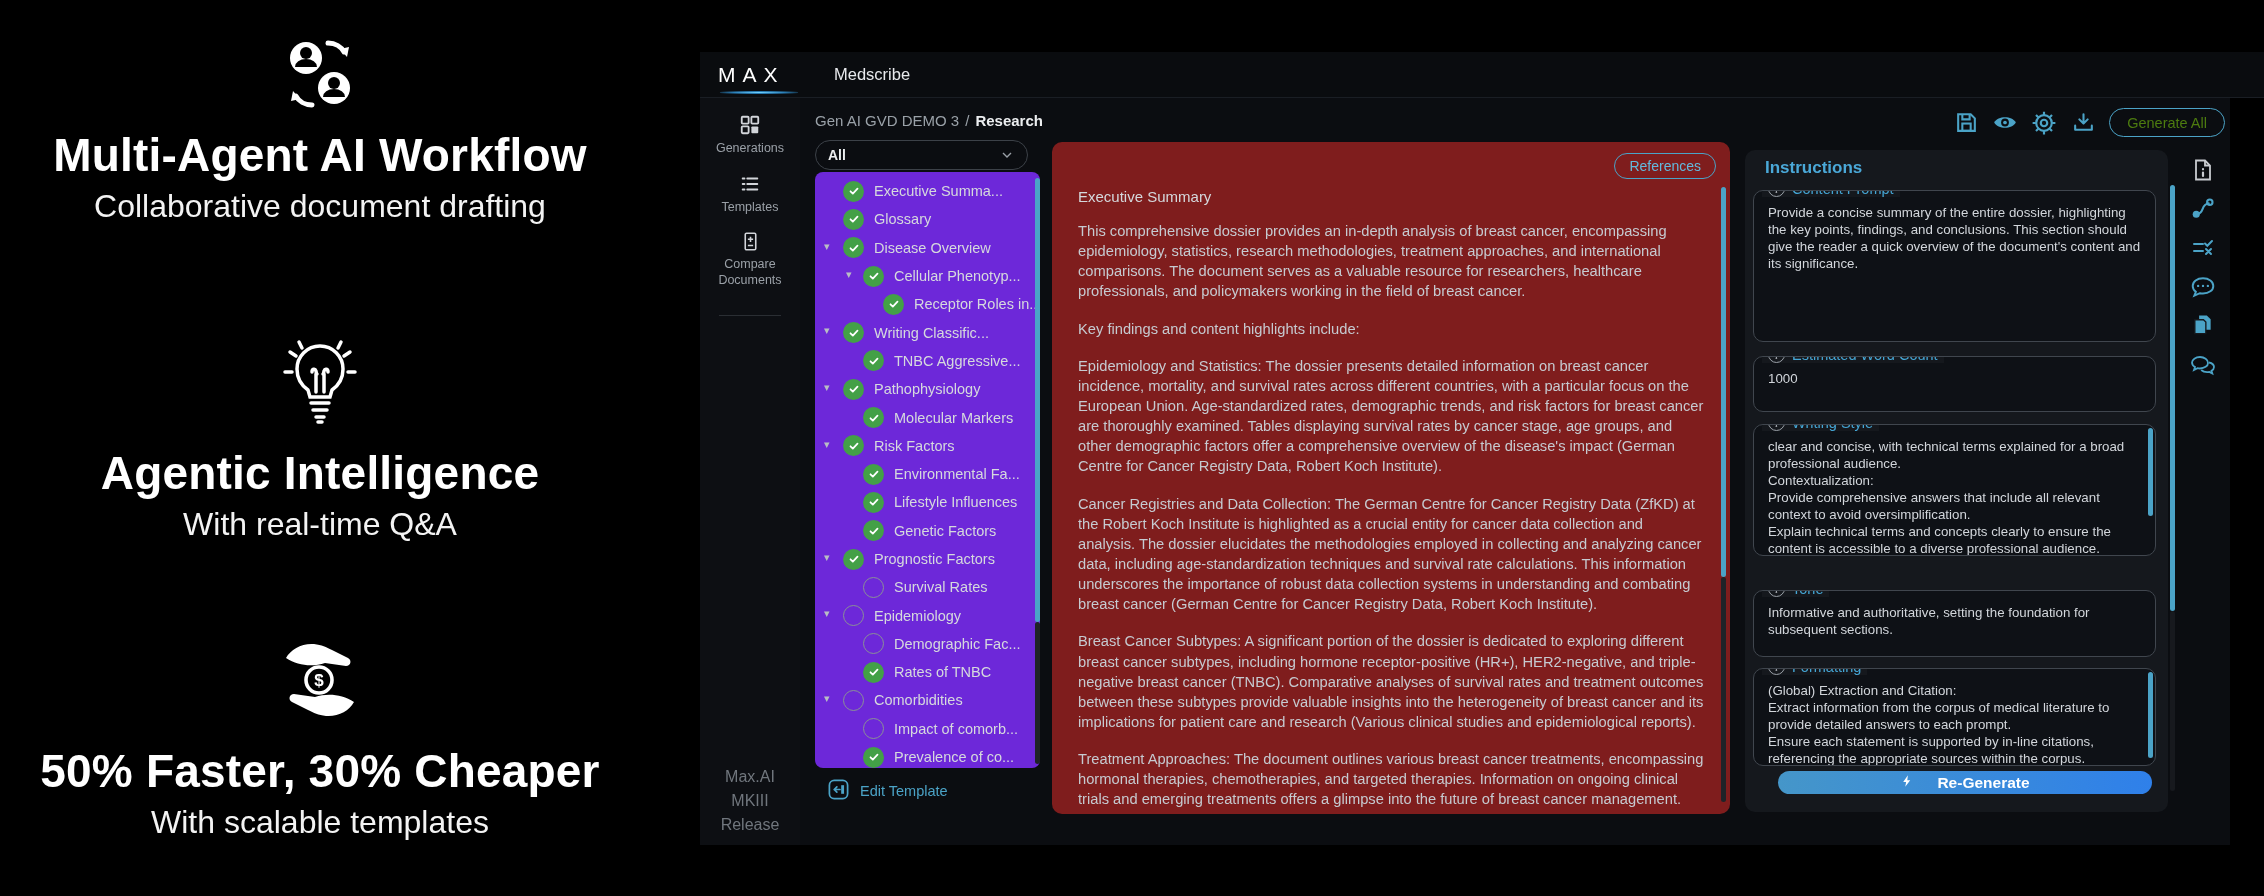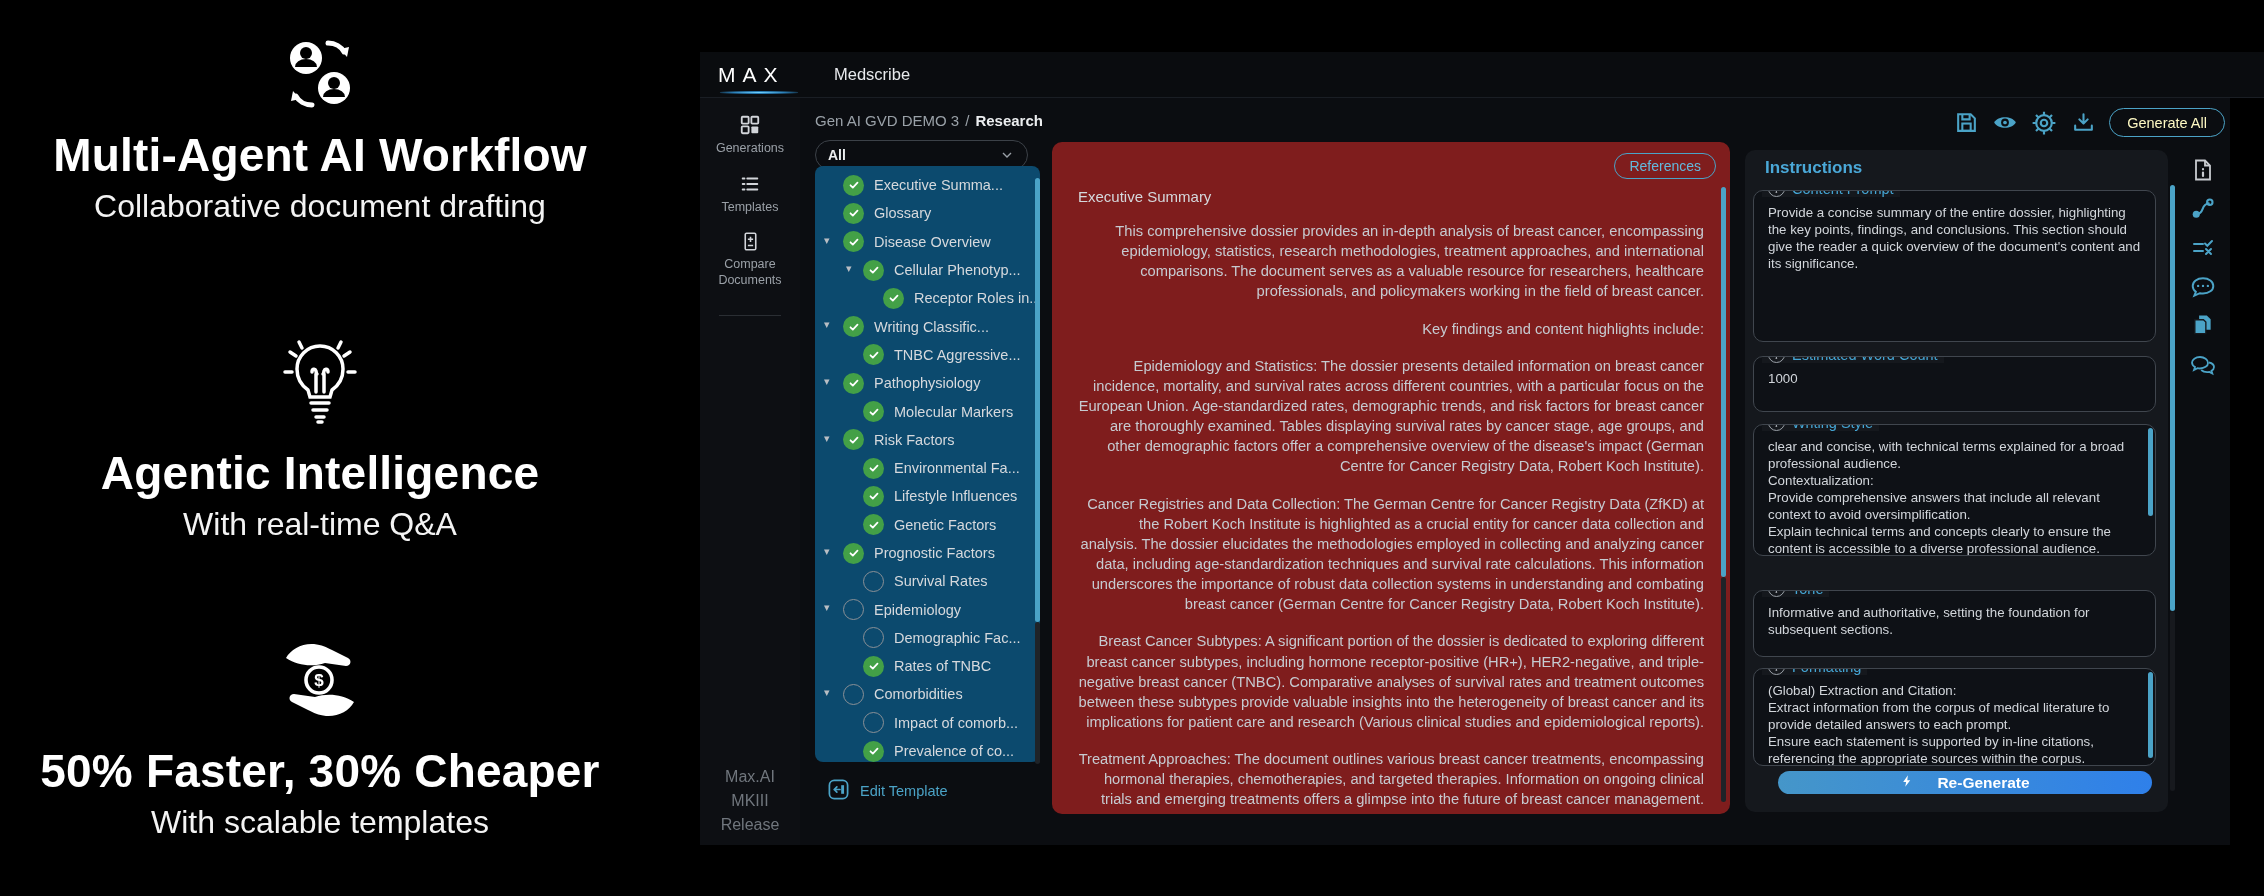--- a/index.html
+++ b/index.html
@@ -30,46 +30,46 @@
   .nav-item .nicon{display:flex;justify-content:center;margin-bottom:5px;}
   .nav-divider{width:62px;height:1px;background:#2a2e33;margin:26px auto 0;}
   .rail-footer{position:absolute;bottom:8px;left:0;width:100%;color:#70767d;font-size:16px;line-height:1.5;}
 
   .breadcrumb{position:absolute;left:115px;top:60px;font-size:15px;color:#9aa1a8;}
   .breadcrumb .current{color:#eceef0;font-weight:700;margin-left:6px;}
   .breadcrumb .sep{margin-left:6px;color:#9aa1a8;}
 
   .actions{position:absolute;right:5px;top:56px;display:flex;align-items:center;gap:13px;}
   .icon-btn{width:26px;height:26px;display:flex;align-items:center;justify-content:center;cursor:pointer;}
-  .generate-all{height:29px;padding:0 17px;border:1.5px solid #4ba3c7;border-radius:15px;color:#fef9c3;font-size:14.5px;display:flex;align-items:center;background:transparent;cursor:pointer;}
+  .generate-all{height:29px;padding:0 17px;border:1.5px solid #4ba3c7;border-radius:15px;color:#4d7c0f;font-size:14.5px;display:flex;align-items:center;background:transparent;cursor:pointer;}
 
   .filter{position:absolute;left:115px;top:88px;width:213px;height:30px;border:1px solid #3c4148;border-radius:15px;display:flex;align-items:center;padding:0 12px;color:#eceef0;font-size:14px;font-weight:700;cursor:pointer;}
   .filter .chev{margin-left:auto;display:flex;}
 
   
-  .tree-panel{position:absolute;left:115px;top:114px;width:225px;height:596px;background:#0c4a6e;border-radius:8px;padding-top:5px;overflow:hidden;}
+  .tree-panel{position:absolute;left:115px;top:120px;width:225px;height:596px;background:#6d28d9;border-radius:8px;padding-top:5px;overflow:hidden;}
   .tree-row{position:relative;height:28.3px;display:flex;align-items:center;cursor:pointer;}
   .tree-row.lvl0{padding-left:28px;} .tree-row.lvl1{padding-left:48px;} .tree-row.lvl2{padding-left:68px;}
   .caret{position:absolute;font-size:11px;color:#b9bec4;top:6px;}
   .lvl0 .caret{left:9px;} .lvl1 .caret{left:31px;}
   .status{width:21px;height:21px;border-radius:50%;flex:0 0 21px;margin-right:10px;display:flex;align-items:center;justify-content:center;}
   .status.done{background:#43a047;}
   .status.done svg{width:14px;height:14px;}
   .status.pending{border:1.5px solid #8a9096;background:transparent;}
   .tree-label{color:#d6d9dd;font-size:14.5px;white-space:nowrap;}
   .tree-thumb{position:absolute;left:335px;top:126px;width:5px;height:444px;background:#4ba3c7;border-radius:3px;}
   .tree-track{position:absolute;left:335px;top:570px;width:5px;height:142px;background:#1f2328;border-radius:3px;}
   .edit-template{position:absolute;left:127px;top:726px;display:flex;align-items:center;gap:10px;cursor:pointer;}
   .edit-template span{color:#4ba3c7;font-size:14.5px;}
 
   
   .doc-panel{position:absolute;left:352px;top:90px;width:678px;height:672px;background:#7f1d1d;border-radius:10px;padding:20px 26px;overflow:hidden;}
   .references{position:absolute;top:11px;right:14px;height:26px;padding:0 14px;border:1.5px solid #4ba3c7;border-radius:14px;color:#63b9dd;font-size:14px;display:flex;align-items:center;background:transparent;cursor:pointer;}
   .doc-title{margin-top:26px;color:#d5d8dc;font-size:15px;font-weight:500;}
-  .doc-body{margin-top:16px;width:626px;text-align:right;}
+  .doc-body{margin-top:16px;width:626px;}
   .doc-body p{margin:0 0 17px;color:#c6cad0;font-size:14.7px;line-height:1.37;}
   .doc-thumb{position:absolute;right:4px;top:45px;width:5px;height:390px;background:#4ba3c7;border-radius:3px;}
   .doc-track{position:absolute;right:4px;top:435px;width:5px;height:225px;background:#1f2328;border-radius:3px;}
 
   
   .instr-panel{position:absolute;left:1045px;top:98px;width:423px;height:662px;background:#15181d;border-radius:10px;}
   .instr-title{position:absolute;left:20px;top:8px;color:#4aa8d8;font-size:17px;font-weight:700;}
   .field{position:absolute;left:8px;right:12px;border:1px solid #40464e;border-radius:10px;background:#0e1116;overflow:hidden;}
   .field-head{position:absolute;top:-11px;left:8px;display:flex;align-items:center;gap:7px;background:#15181d;padding:0 6px;z-index:2;}
   .info-icon{width:17px;height:17px;border:1.5px solid #9aa0a7;border-radius:50%;color:#c6cad0;font-size:11px;font-style:italic;font-family:"Liberation Serif","DejaVu Serif",serif;display:flex;align-items:center;justify-content:center;}

